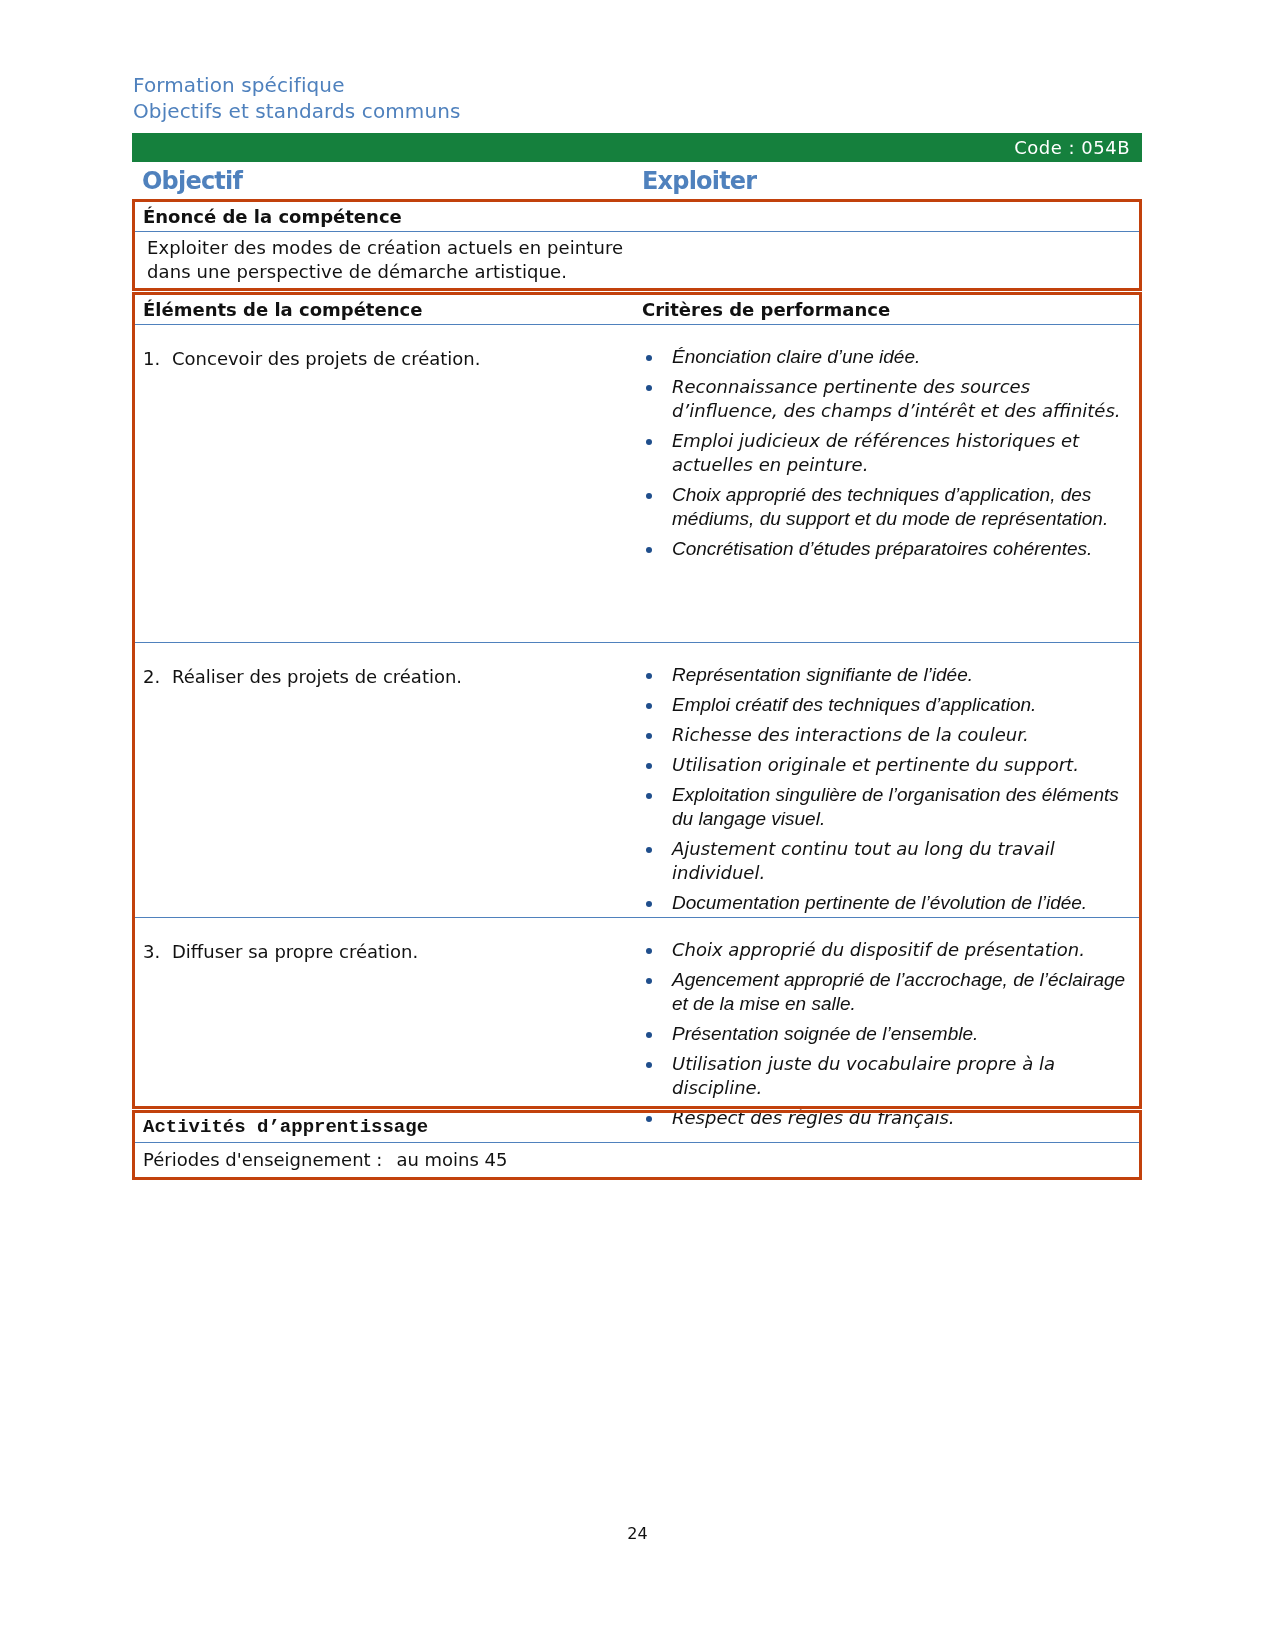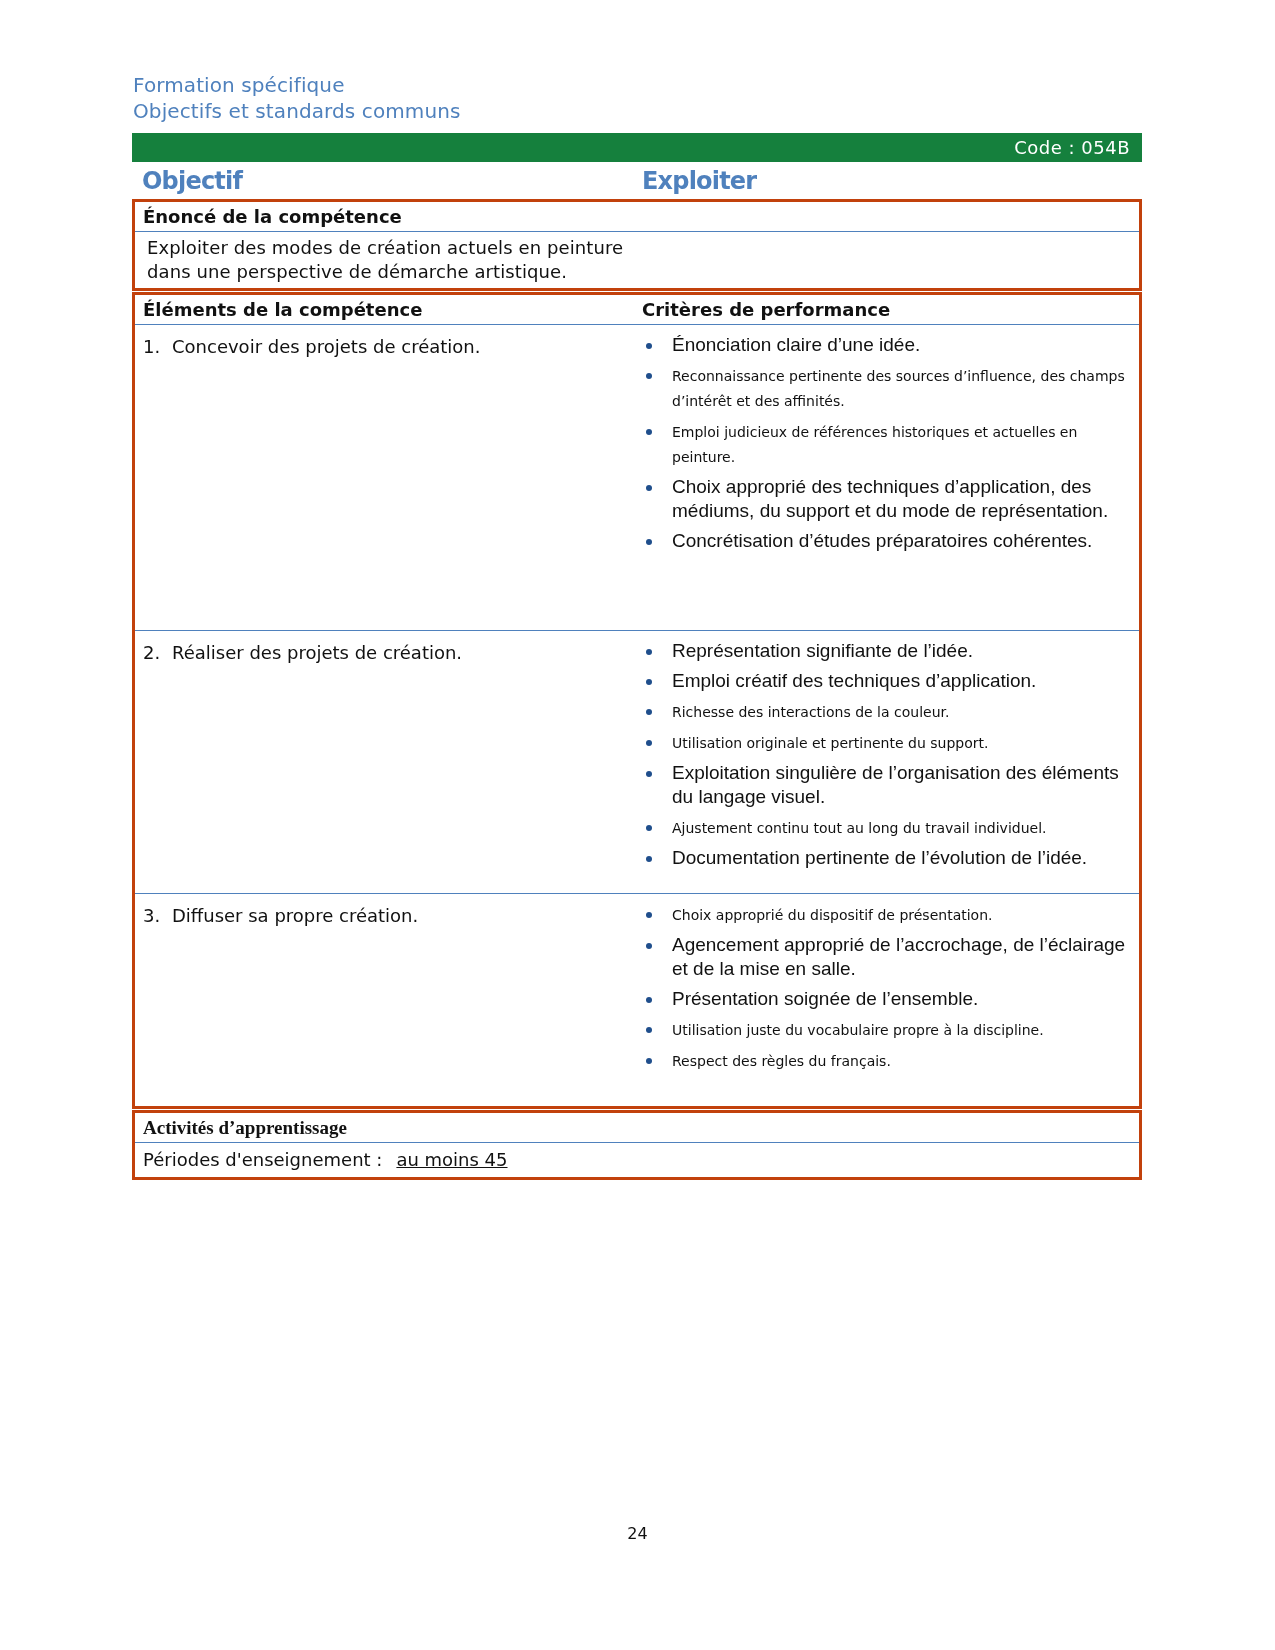--- a/index.html
+++ b/index.html
@@ -45,42 +45,42 @@
   .row {
     position: relative; border-bottom: 1px solid #4f81bd; box-sizing: border-box;
   }
   .row:last-child { border-bottom: none; }
   .row .elem {
     position: absolute; left: 8px; top: 6px; font-size: 18px; line-height: 24px;
   }
   .row .elem .num { display: inline-block; width: 29px; }
   .row .crit {
     margin-left: 507px; padding-top: 4px; padding-bottom: 4px; list-style: none;
-    padding-left: 0; margin-top: 4px; margin-bottom: 0;
+    padding-left: 0; margin-top: 16px; margin-bottom: 0; font-style: italic;
   }
   .row .crit li {
     position: relative; padding-left: 30px; font-size: 18px; line-height: 24px;
     margin-bottom: 6px; padding-right: 6px;
   }
   .row .crit li .bullet {
     position: absolute; left: 4px; top: 10px; width: 6px; height: 6px;
     background: #1f4e8c; border-radius: 50%;
   }
   .row .crit li .txt { font-family: "Liberation Sans", sans-serif; font-size: 19px; }
-  .row .crit li .txt.dv { font-family: "DejaVu Sans", sans-serif; font-size: 14px; }
+  .row .crit li .txt.dv { font-family: "DejaVu Sans", sans-serif; font-size: 18px; }
   .row1 { height: 302px; }
   .row2 { height: 259px; }
   .row3 { height: 250px; }
 
   .box-activites { top: 1110px; height: 70px; }
-  .box-activites .hdr { font-family: Liberation Serif, serif; font-size: 19px; }
+  .box-activites .hdr { font-family: Liberation Mono, monospace; font-size: 19px; }
   .box-activites .body {
     padding: 3px 8px; font-size: 18px; line-height: 28px;
   }
-  .box-activites .body .value { margin-left: 14px; text-decoration: underline; }
+  .box-activites .body .value { margin-left: 14px; }
 
   .page-number {
     position: absolute; left: 0; width: 1275px; top: 1524px; text-align: center;
     font-size: 16px; color: #111111;
   }
 </style>
 </head>
 <body>
 
 <div class="page-header">

